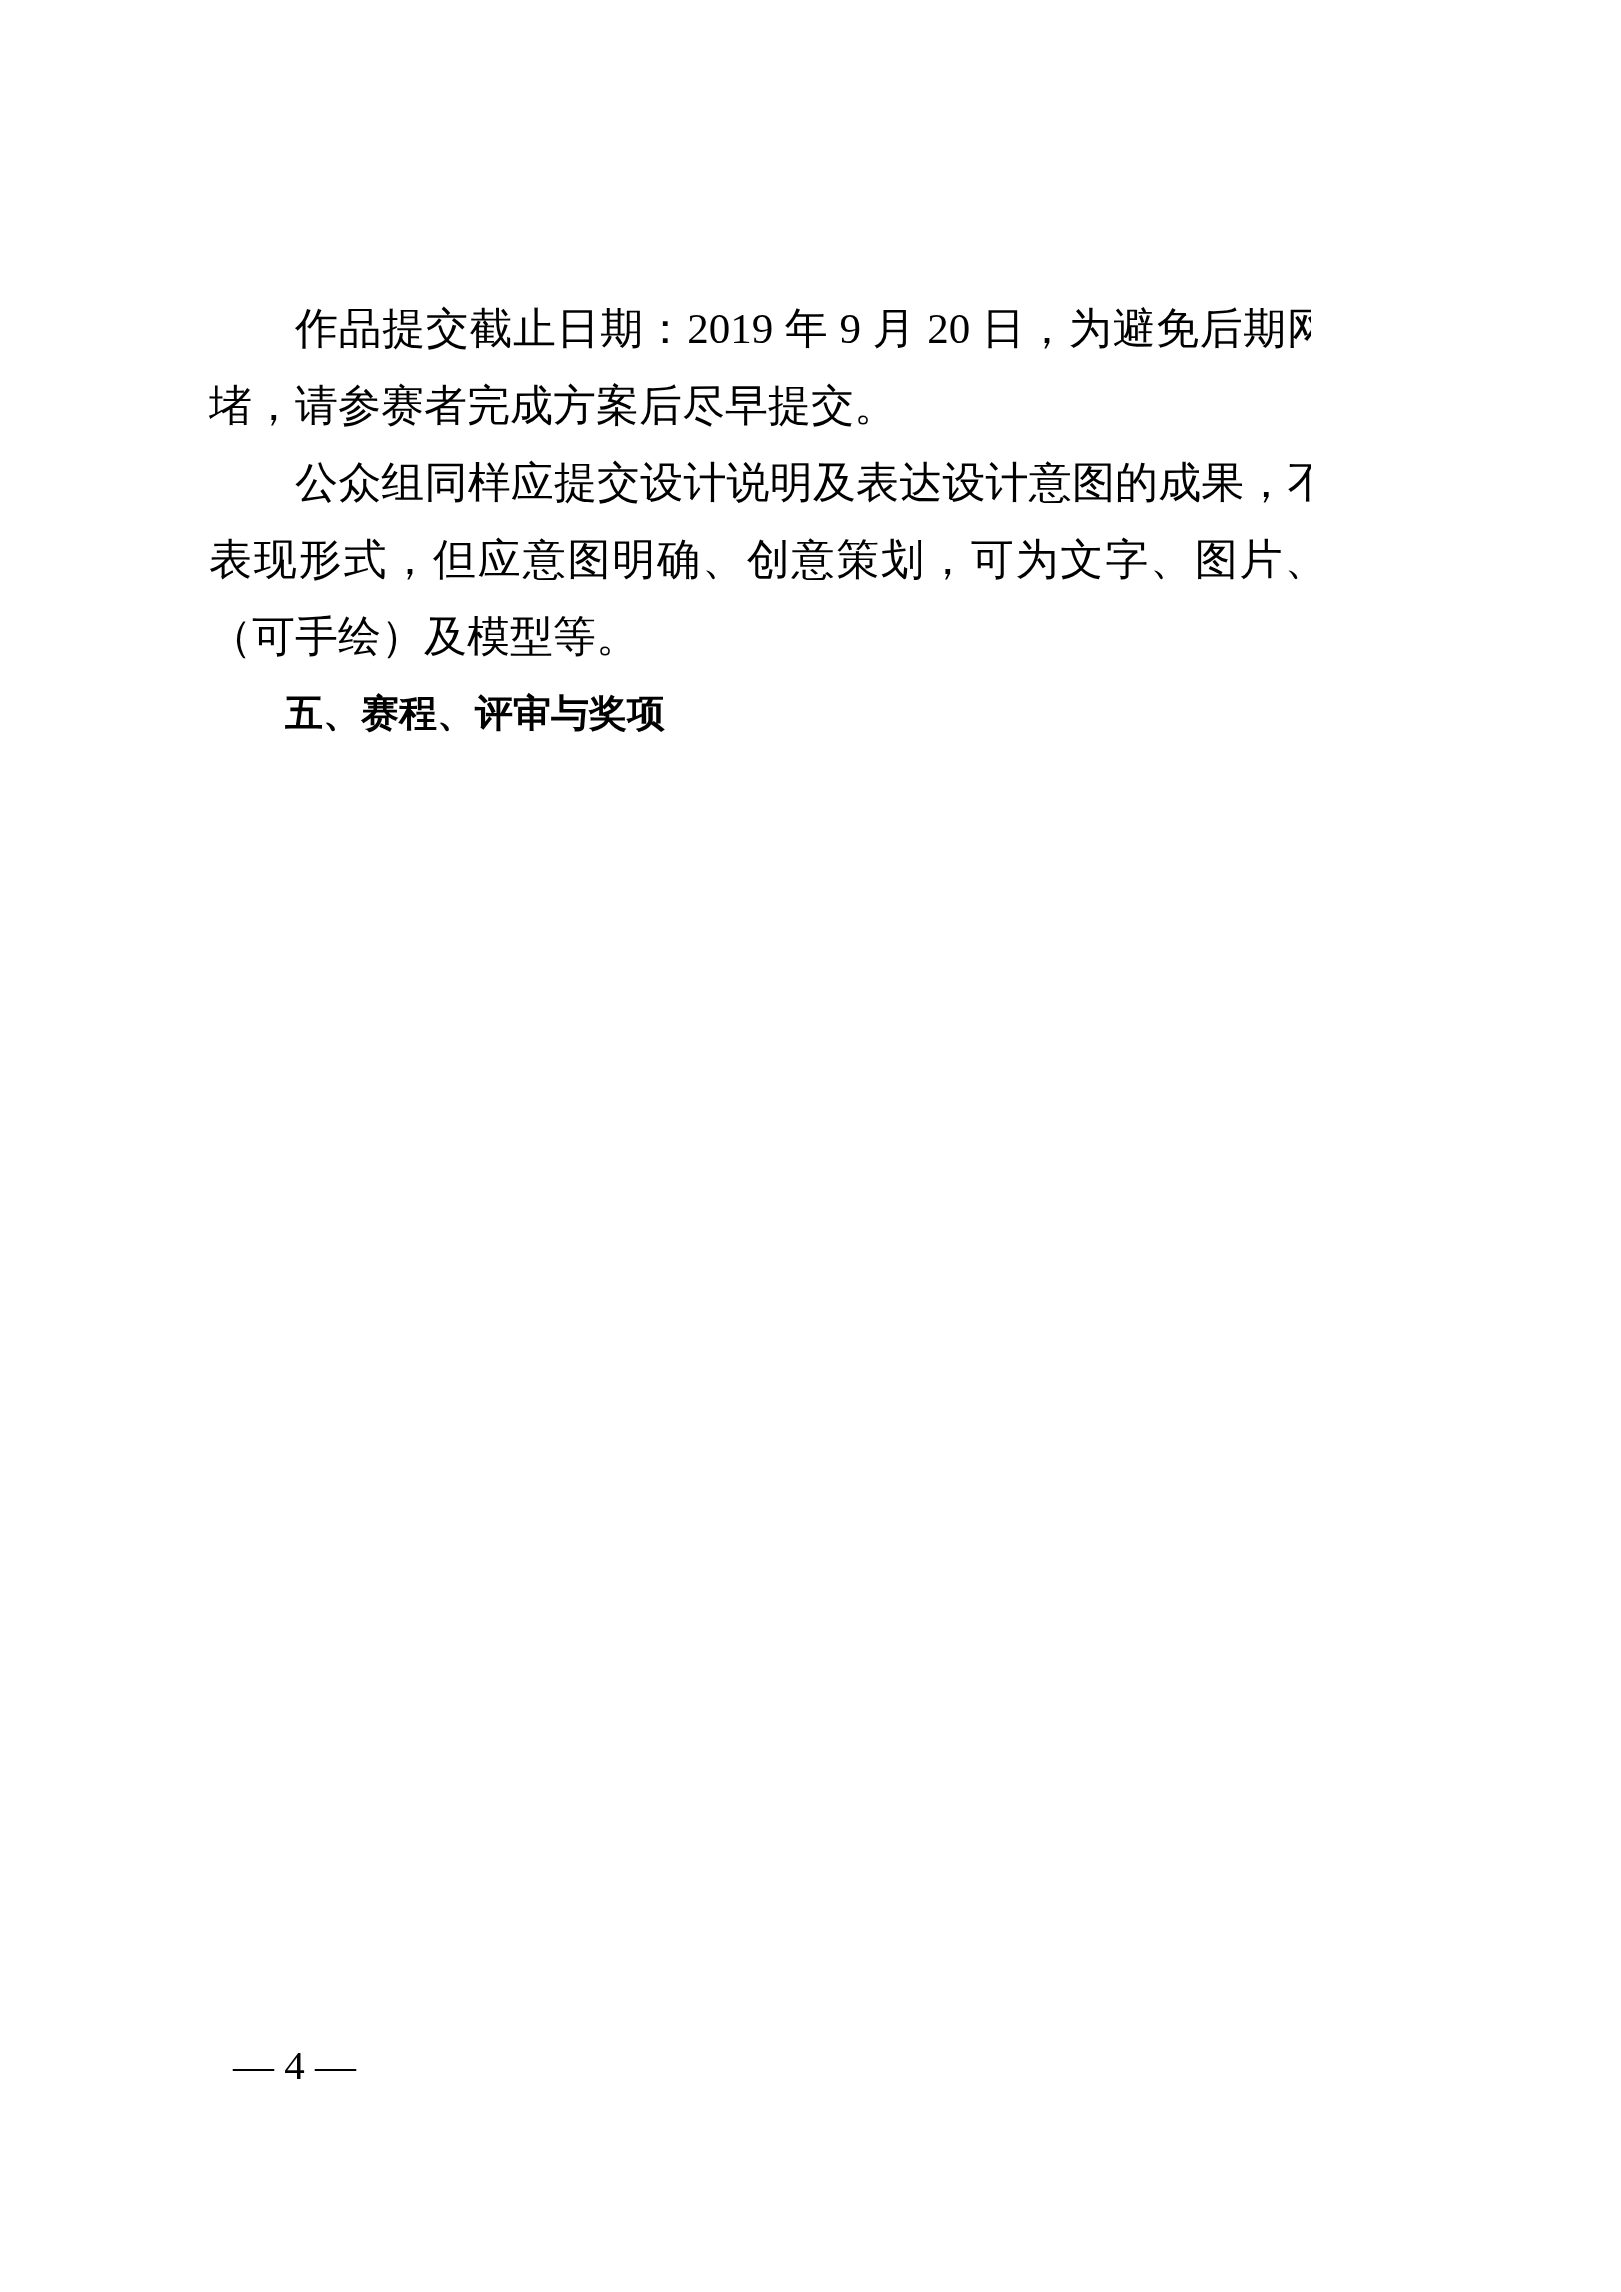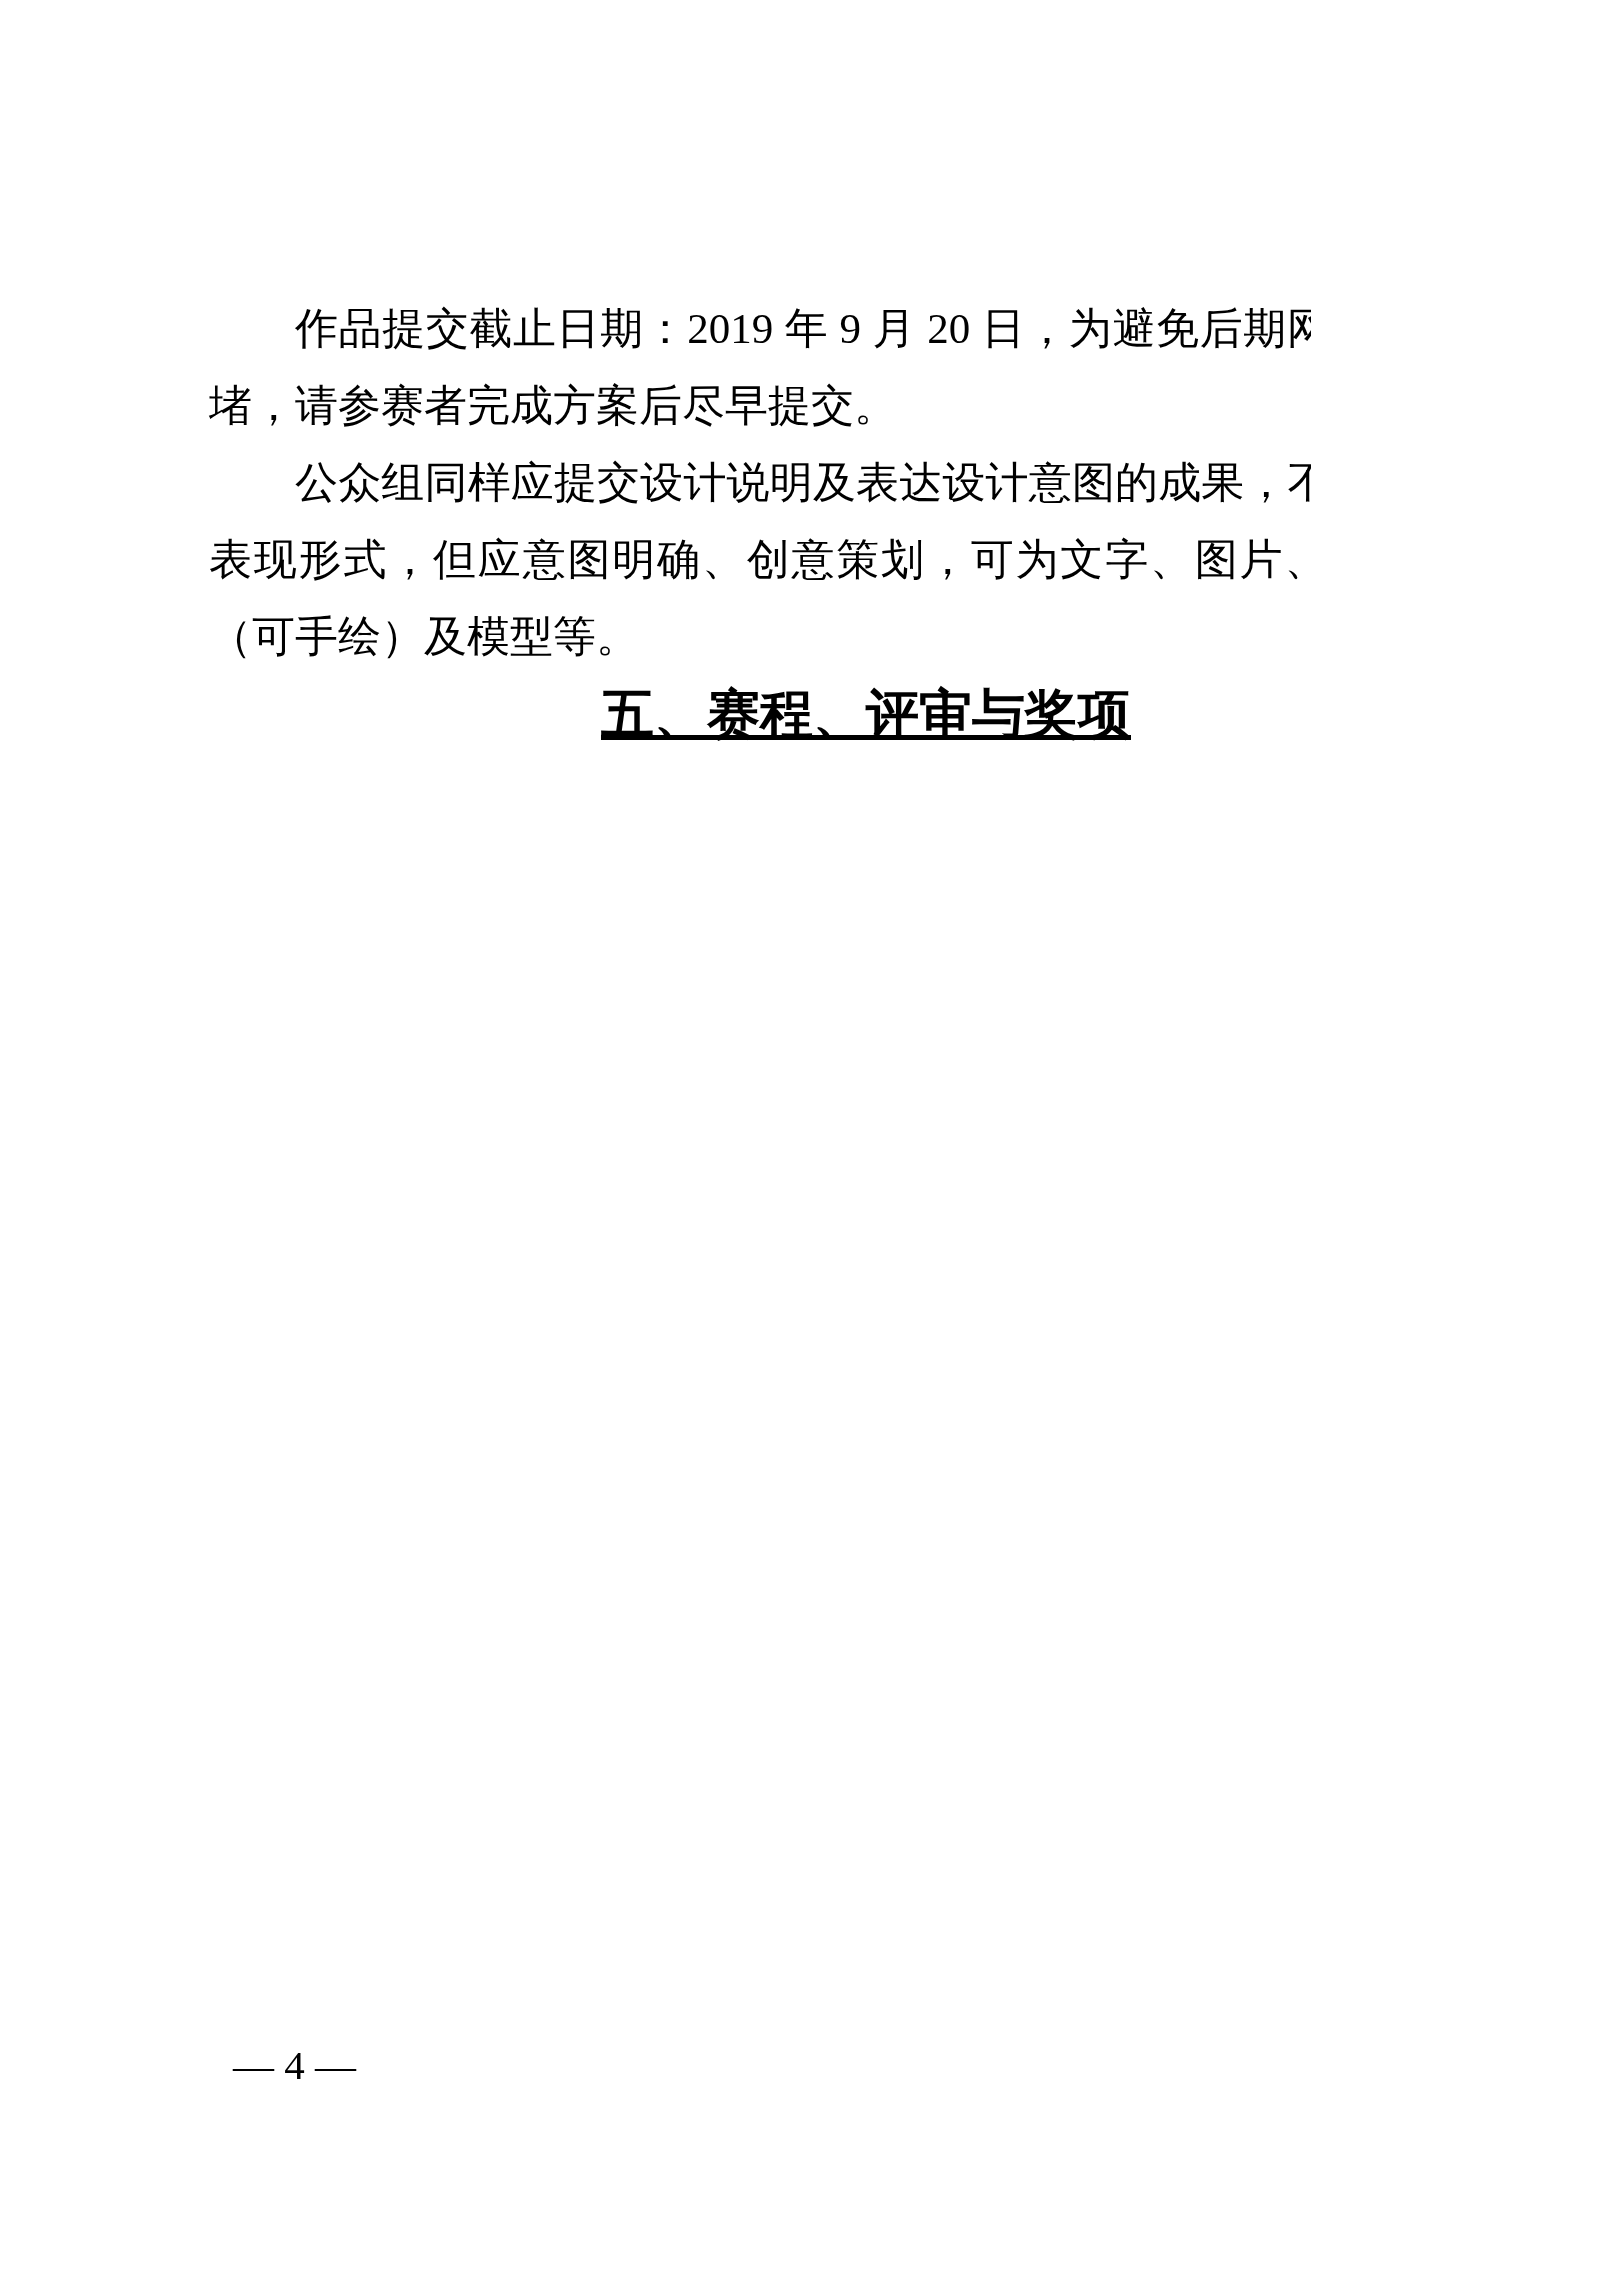--- a/index.html
+++ b/index.html
@@ -30,25 +30,24 @@
     margin: 0;
     padding: 0;
     text-indent: 2em;
   }
   .section-heading {
     margin: 0;
     padding: 0;
     text-indent: 2em;
     font-family: "Liberation Sans", "DejaVu Sans", sans-serif;
     font-weight: bold;
-    font-size: 53px;
+    font-size: 38px;
     line-height: 77px;
     color: #000000;
-    text-align: center;
-    text-decoration: underline;
+    text-align: left;
   }
   .page-number {
     position: absolute;
     left: 233px;
     top: 2041px;
     color: #000000;
     font-family: "Liberation Serif", "DejaVu Serif", serif;
     font-size: 41px;
     line-height: 49px;
     white-space: pre;

